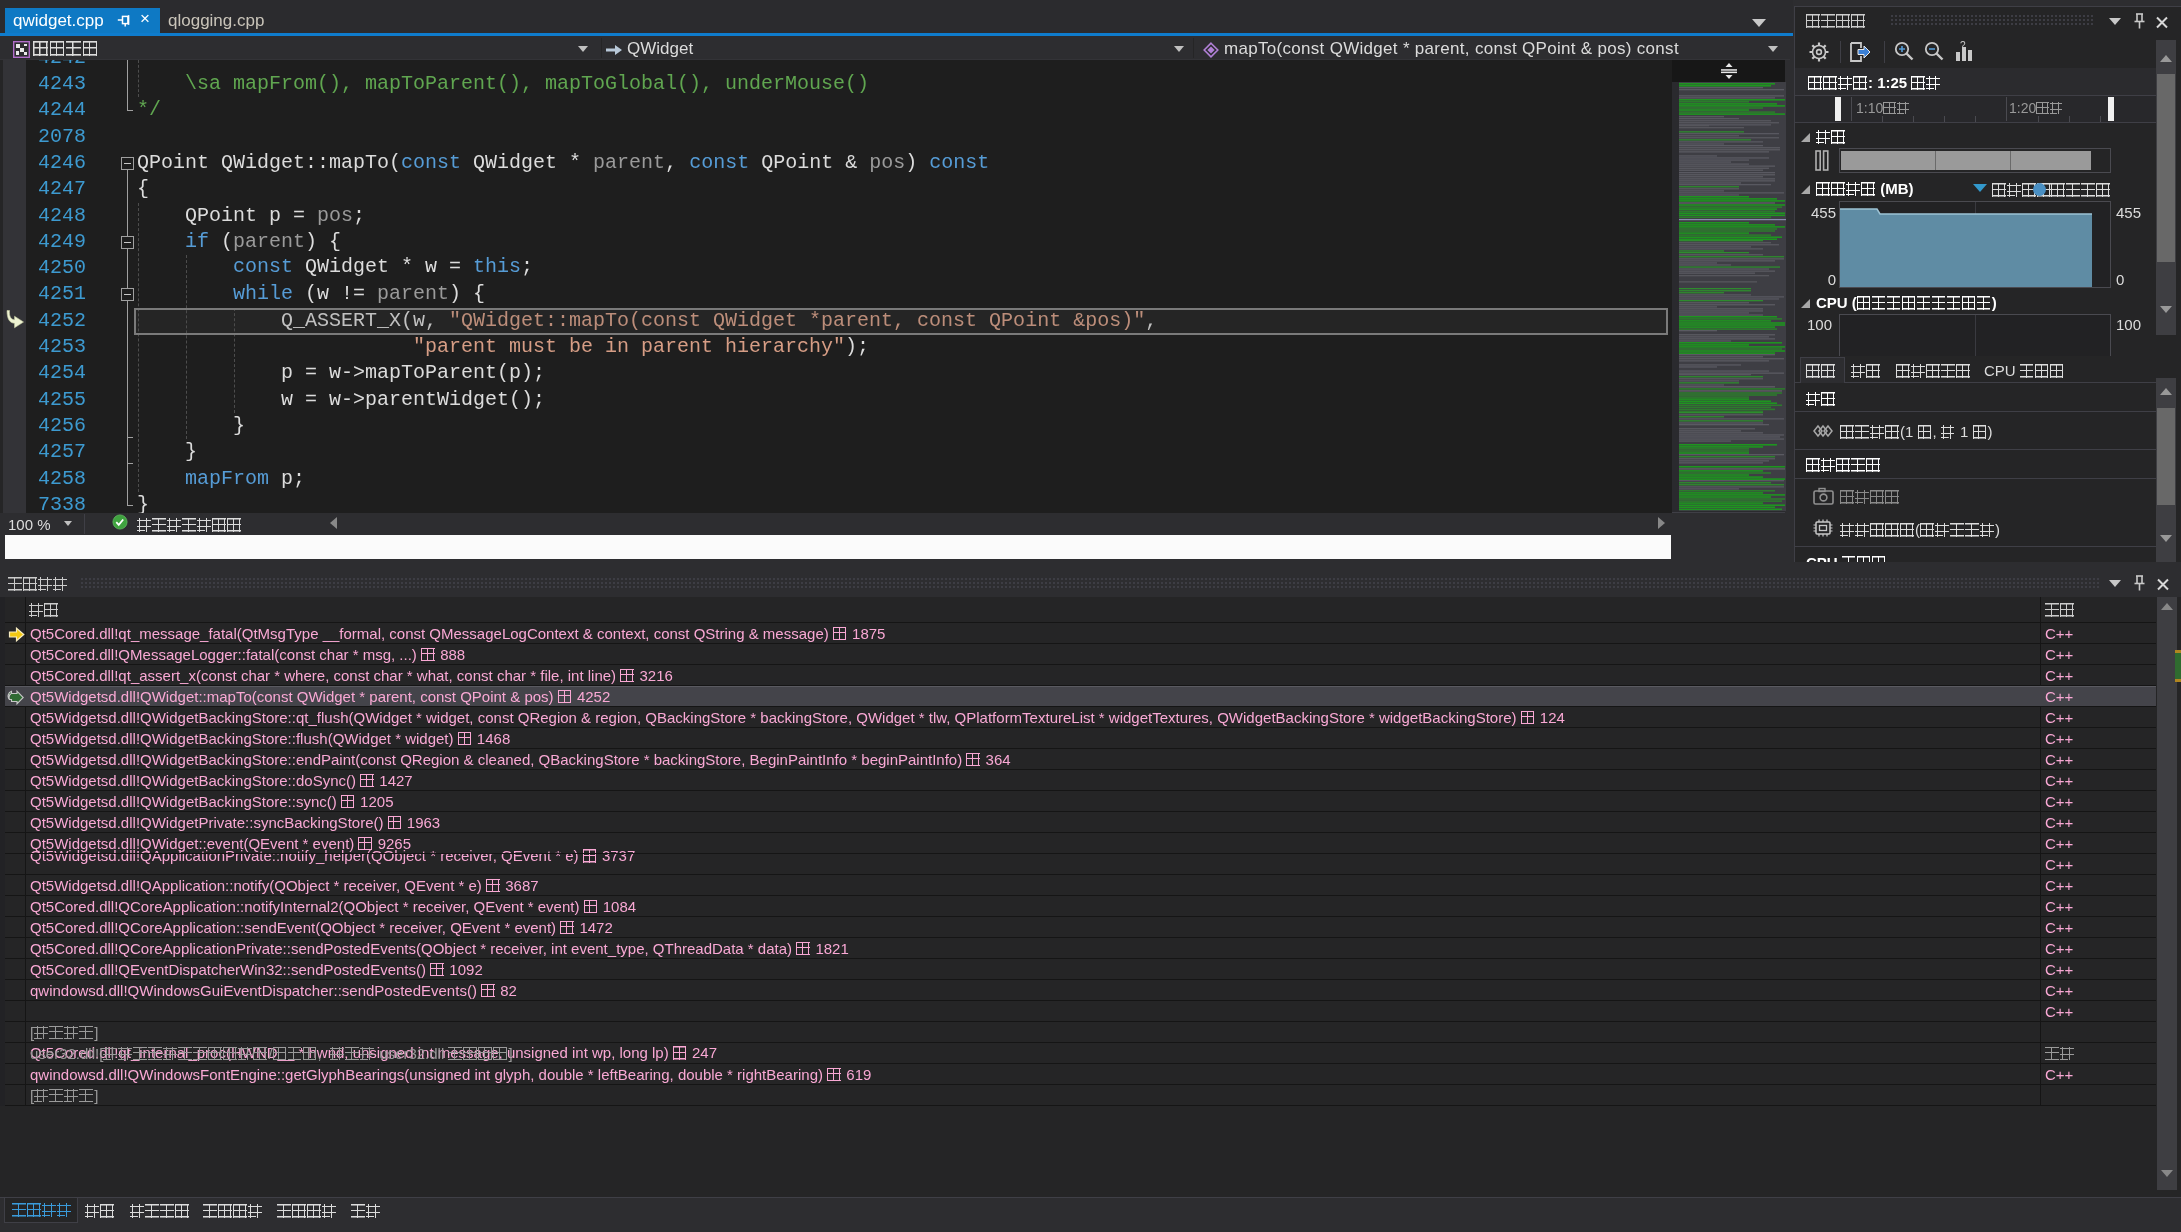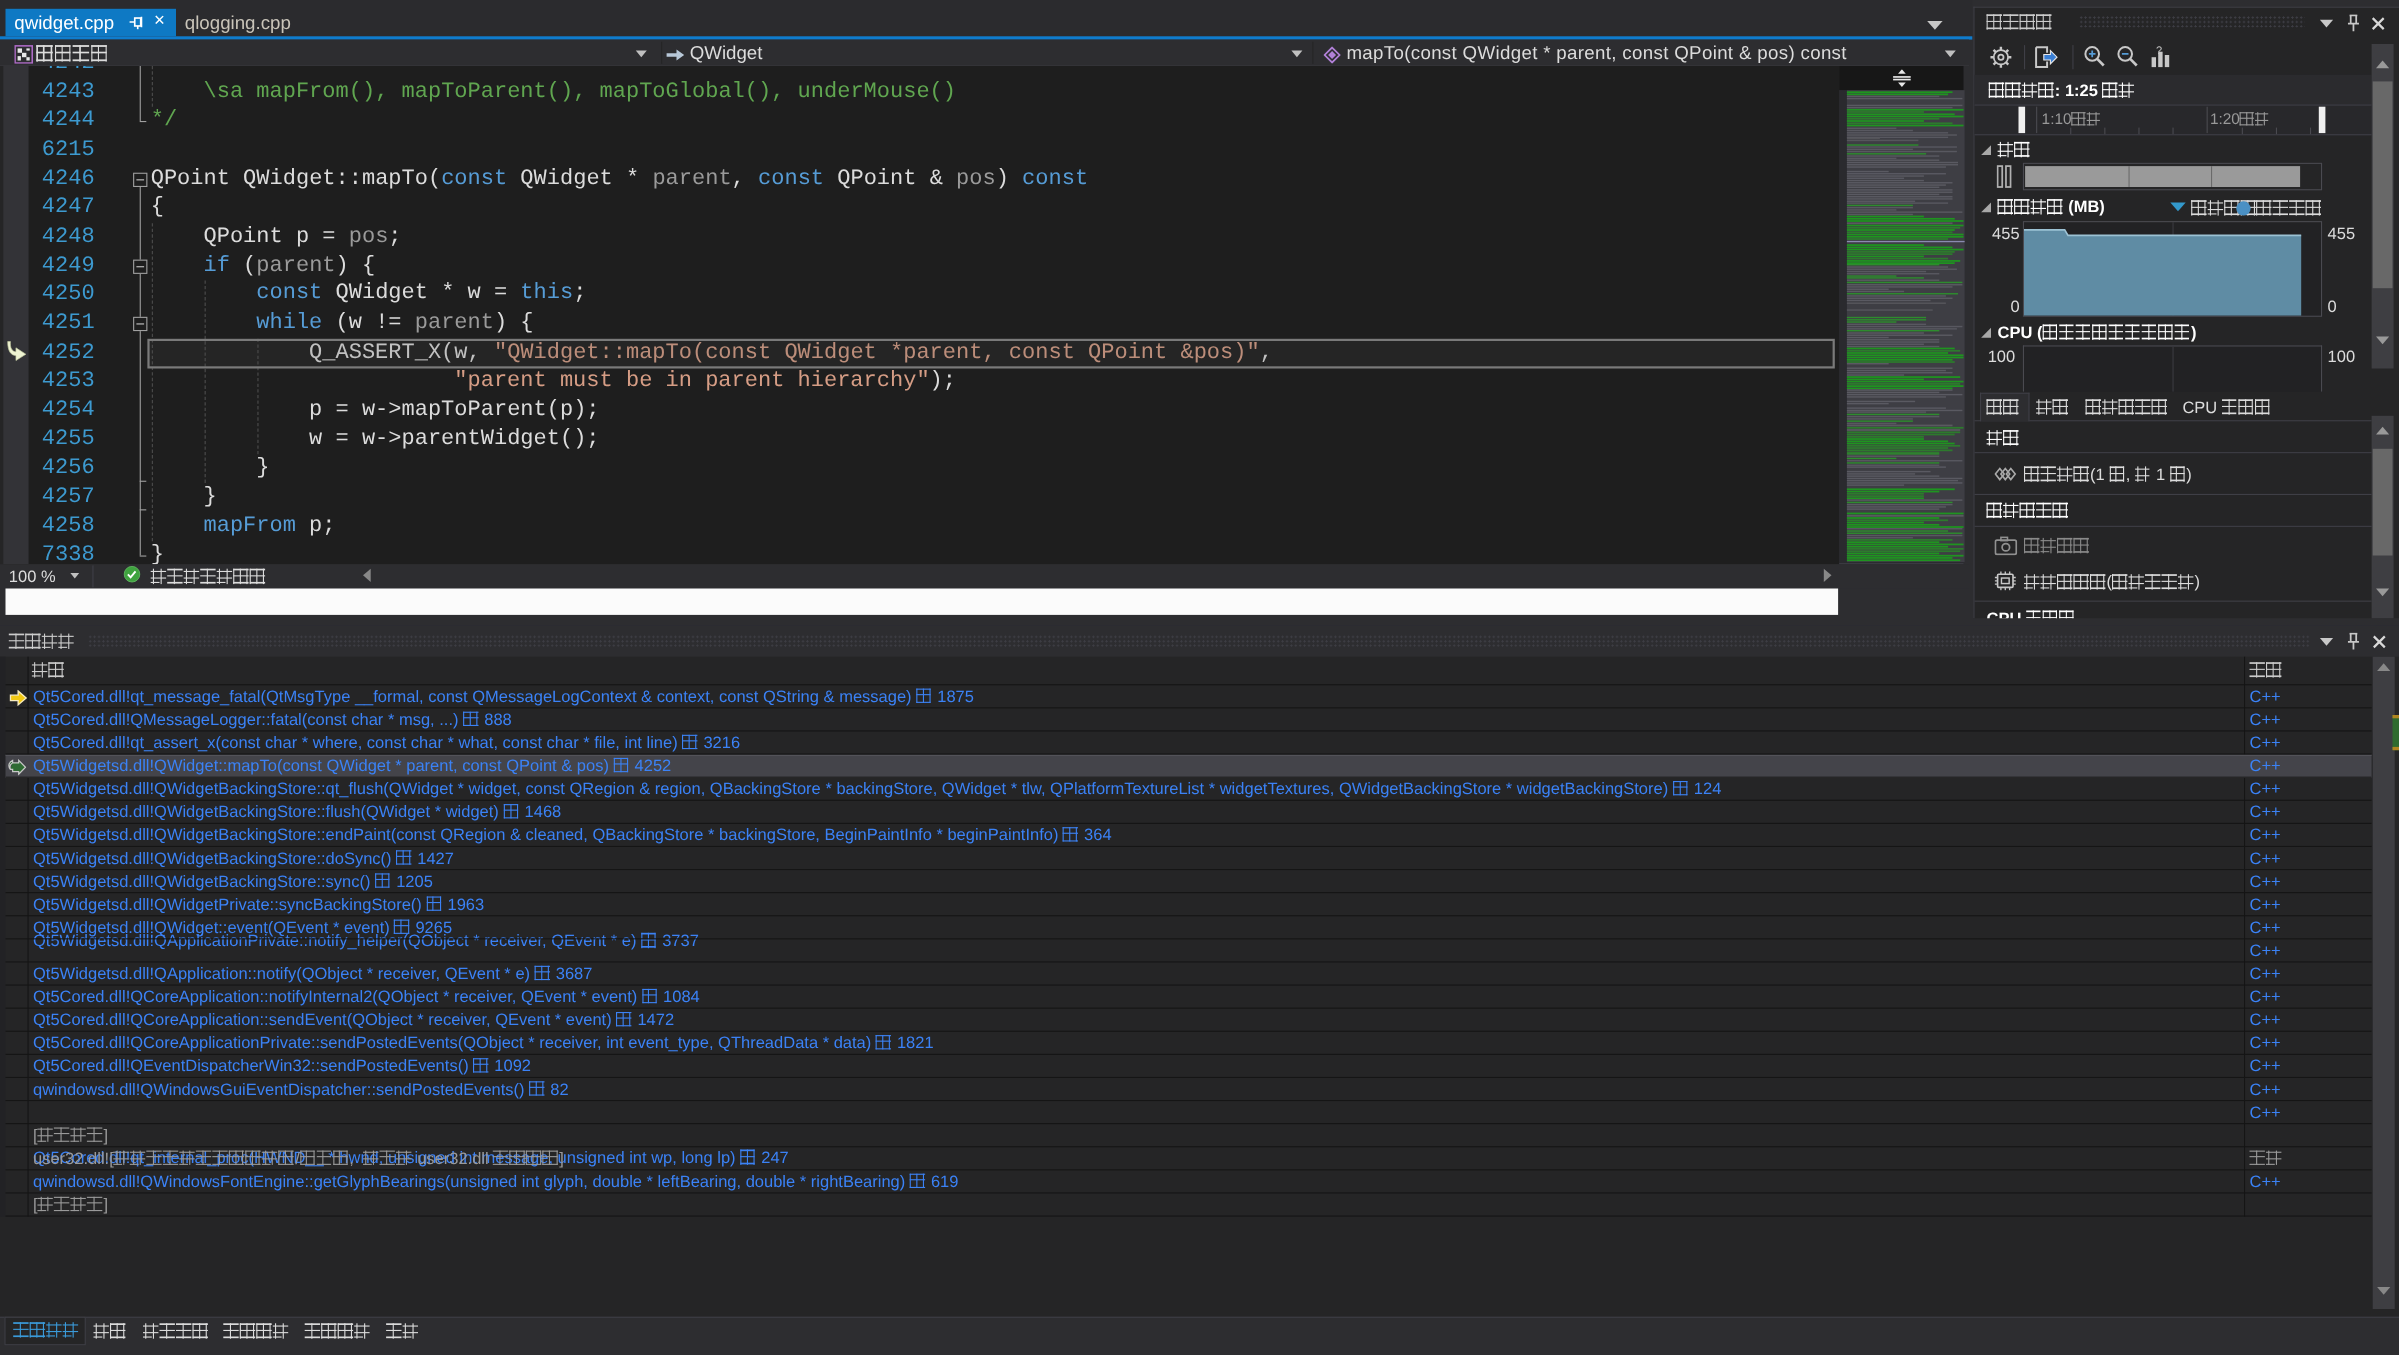--- a/index.html
+++ b/index.html
@@ -36,21 +36,21 @@
 #mmbg{position:absolute;left:1672px;top:82px;width:113px;height:431px;background:#2a2a2e}
 #mmbg2{position:absolute;left:1679px;top:82px;width:107px;height:429px;background:#3e3e44}
 
 #dpanel{position:absolute;left:1794px;top:6px;width:387px;height:556px;background:#252526;border-left:1px solid #3f3f46;border-top:1px solid #3f3f46;overflow:hidden}
 
 #cspanel{position:absolute;left:0;top:569px;width:2181px;height:663px;background:#252526;border-top:1px solid #3f3f46}
 #csheader{position:absolute;left:0;top:569px;width:2181px;height:28px;background:#2d2d30}
 .dots{position:absolute;height:11px;background-image:radial-gradient(#3d3d44 0.9px,transparent 1px);background-size:4px 4px}
 .rowt{position:absolute;left:30px;height:21px;line-height:21px;font-size:15px;white-space:pre}
 .rlang{position:absolute;left:2045px;height:21px;line-height:21px;font-size:15px}
-.rw{color:#3b82f6}.rg{color:#9a9a9a}
+.rw{color:#f9a8d4}.rg{color:#9a9a9a}
 .rsep{position:absolute;left:5px;width:2151px;height:1px;background:#151515}
 .rowsel{position:absolute;left:5px;width:2151px;height:21px;background:#44444a;border-top:1px solid #5a5a60;border-bottom:1px solid #5a5a60}
 .colline{position:absolute;width:1px;background:#151515}
 
 #btabs{position:absolute;left:0;top:1197px;width:2181px;height:35px;background:#2d2d30;border-top:1px solid #3f3f46}
 .btab{position:absolute;top:1199px;height:24px;line-height:24px;font-size:15px;color:#dcdcdc}
 #btabact{position:absolute;left:4px;top:1197px;width:74px;height:26px;background:#252526;border:1px solid #3f3f46;color:#3a9bdb;line-height:24px;padding-left:7px;font-size:15px}
 .scrtrack{position:absolute;background:#3e3e42}
 .scrthumb{position:absolute;background:#686868}
 .sect{font-weight:bold;color:#fff;font-size:15px;position:absolute}
@@ -106,21 +106,21 @@
     <div class="abs" style="left:1768px;top:46px;">
       <div style="width:0;height:0;border-left:5px solid transparent;border-right:5px solid transparent;border-top:6px solid #c0c0c0"></div>
     </div>
     <div id="editor">
       <div id="glyphmargin"></div>
       <div class="ln" style="top:-15.3px">4242</div>
       <div class="ln" style="top:11.0px">4243</div>
       <div class="cl" style="top:11.0px;left:185px"><span class="cm">\sa mapFrom(), mapToParent(), mapToGlobal(), underMouse()</span></div>
       <div class="ln" style="top:37.3px">4244</div>
       <div class="cl" style="top:37.3px;left:137px"><span class="cm">*/</span></div>
-      <div class="ln" style="top:63.6px">6215</div>
+      <div class="ln" style="top:63.6px">2078</div>
       <div class="cl" style="top:63.6px;left:137px"></div>
       <div class="ln" style="top:89.9px">4246</div>
       <div class="cl" style="top:89.9px;left:137px">QPoint QWidget::mapTo(<span class="kw">const</span> QWidget * <span class="pr">parent</span>, <span class="kw">const</span> QPoint &amp; <span class="pr">pos</span>) <span class="kw">const</span></div>
       <div class="ln" style="top:116.2px">4247</div>
       <div class="cl" style="top:116.2px;left:137px">{</div>
       <div class="ln" style="top:142.5px">4248</div>
       <div class="cl" style="top:142.5px;left:185px">QPoint p = <span class="pr">pos</span>;</div>
       <div class="ln" style="top:168.8px">4249</div>
       <div class="cl" style="top:168.8px;left:185px"><span class="kw">if</span> (<span class="pr">parent</span>) {</div>
       <div class="ln" style="top:195.1px">4250</div>

